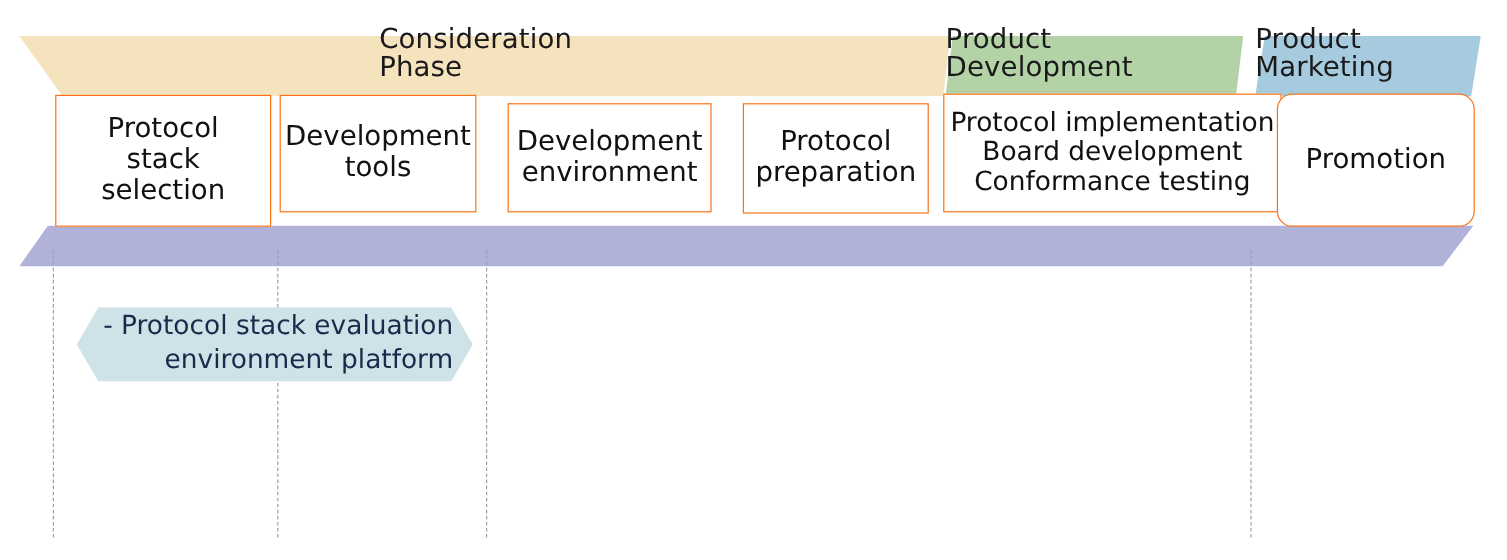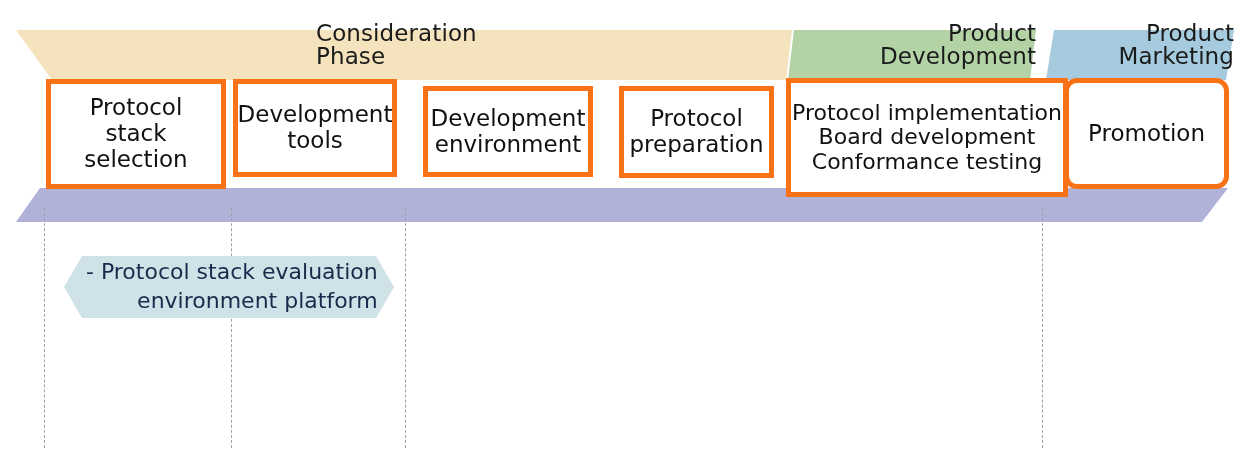--- a/index.html
+++ b/index.html
@@ -35,21 +35,21 @@
   }
   .banner .shape {
     position: absolute;
     inset: 0;
   }
   .banner .label {
     position: absolute;
     left: 0;
     right: 0;
     top: -8px;
-    text-align: right;
+    text-align: left;
     line-height: 1.0;
     font-size: 23px;
     color: #1a1a1a;
     white-space: pre-line;
     letter-spacing: 0.1px;
   }
   #banner-consideration .label {
     text-align: left;
     padding-left: 300px;
   }
@@ -60,21 +60,21 @@
     left: 16px;
     top: 188px;
     width: 1212px;
     height: 34px;
   }
 
   
   .stage-box {
     position: absolute;
     background: #ffffff;
-    border: 5px solid #f97316;
+    border: 1px solid #f97316;
     box-sizing: border-box;
     display: flex;
     align-items: center;
     justify-content: center;
     text-align: center;
     color: #111111;
     line-height: 1.12;
     white-space: pre-line;
     z-index: 4;
   }
@@ -148,21 +148,21 @@
   <div class="stage-box" style="left:423px; top:86px;  width:170px; height:91px; font-size:23px;">
     <span>Development
 environment</span>
   </div>
 
   <div class="stage-box" style="left:619px; top:86px;  width:155px; height:92px; font-size:23px;">
     <span>Protocol
 preparation</span>
   </div>
 
-  <div class="stage-box" style="left:786px; top:78px;  width:282px; height:119px; font-size:22px;">
+  <div class="stage-box" style="left:786px; top:78px;  width:282px; height:99px; font-size:22px;">
     <span>Protocol implementation
 Board development
 Conformance testing</span>
   </div>
 
   <div class="stage-box" style="left:1064px; top:78px; width:165px; height:111px; font-size:23px;border-radius:13px;">
     <span>Promotion</span>
   </div>
 
   <div class="divider" style="left:44px;"></div>

